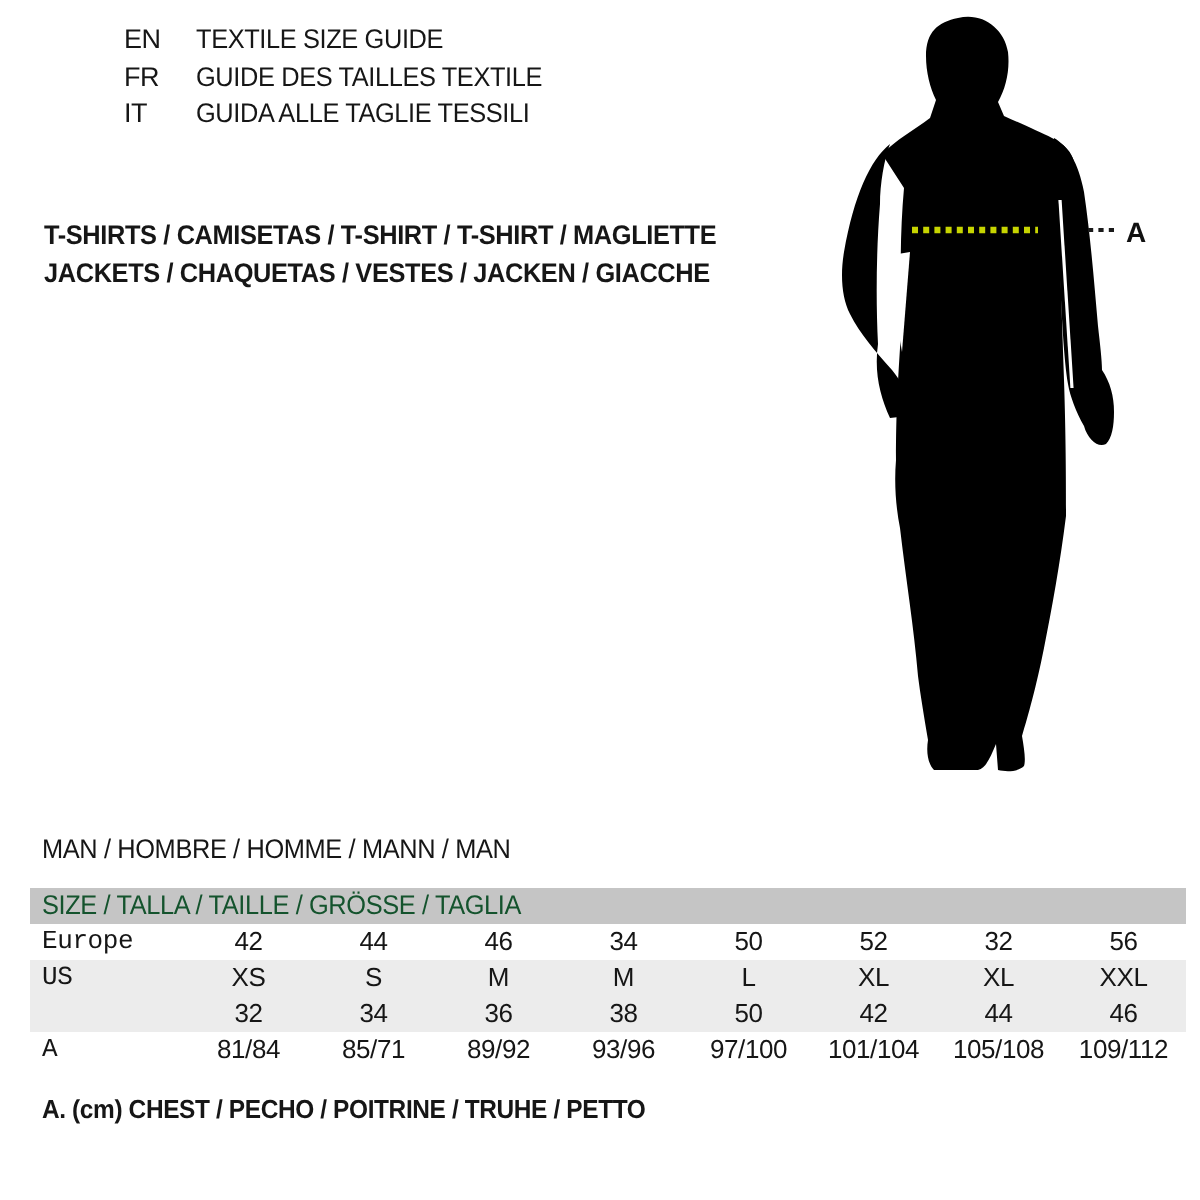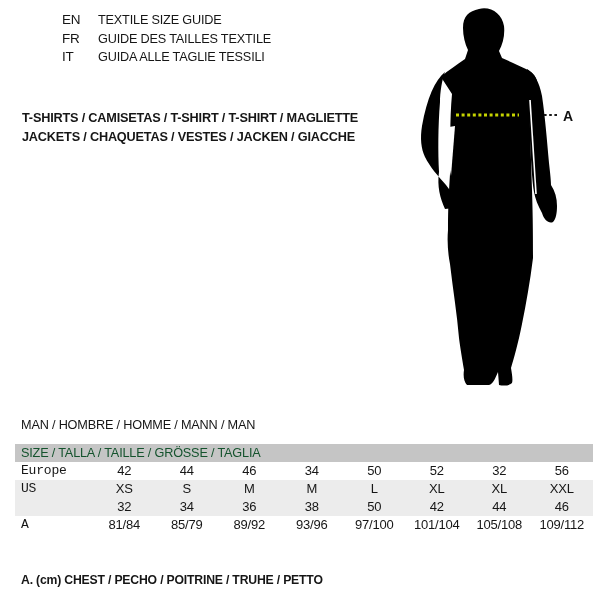--- a/index.html
+++ b/index.html
@@ -30,21 +30,21 @@
 
   
   .size-table{position:absolute;left:15px;top:444px;width:578px;}
   .tbl-header{background:var(--header-bg);height:18px;line-height:18px;font-size:13.5px;color:#14532d;padding-left:6px;letter-spacing:-.2px;}
   .tbl-row{display:grid;grid-template-columns:78px repeat(8,1fr);height:18px;line-height:18px;font-size:13px;letter-spacing:-.2px;}
   .tbl-row.stripe{background:var(--stripe-bg);}
   .row-label{text-align:left;padding-left:6px;font-family:Liberation Mono, monospace;}
   .cell{text-align:center;}
 
   
-  .footnote{position:absolute;left:21px;top:547px;height:16px;line-height:16px;font-size:13px;font-weight:700;letter-spacing:-.2px;margin-top:25px;}
+  .footnote{position:absolute;left:21px;top:547px;height:16px;line-height:16px;font-size:13px;font-weight:700;letter-spacing:-.2px;}
 </style>
 </head>
 <body>
 
 <div class="langs">
   <div class="lang-row">
     <span class="lang-code">EN</span>
     <span class="cond">TEXTILE SIZE GUIDE</span>
   </div>
   <div class="lang-row">
@@ -141,21 +141,21 @@
     <div class="cell">38</div>
     <div class="cell">50</div>
     <div class="cell">42</div>
     <div class="cell">44</div>
     <div class="cell">46</div>
   </div>
 
   <div class="tbl-row">
     <div class="row-label">A</div>
     <div class="cell">81/84</div>
-    <div class="cell">85/79</div>
+    <div class="cell">85/71</div>
     <div class="cell">89/92</div>
     <div class="cell">93/96</div>
     <div class="cell">97/100</div>
     <div class="cell">101/104</div>
     <div class="cell">105/108</div>
     <div class="cell">109/112</div>
   </div>
 </div>
 
 <div class="footnote"><span class="cond">A. (cm) CHEST / PECHO / POITRINE / TRUHE / PETTO</span></div>

